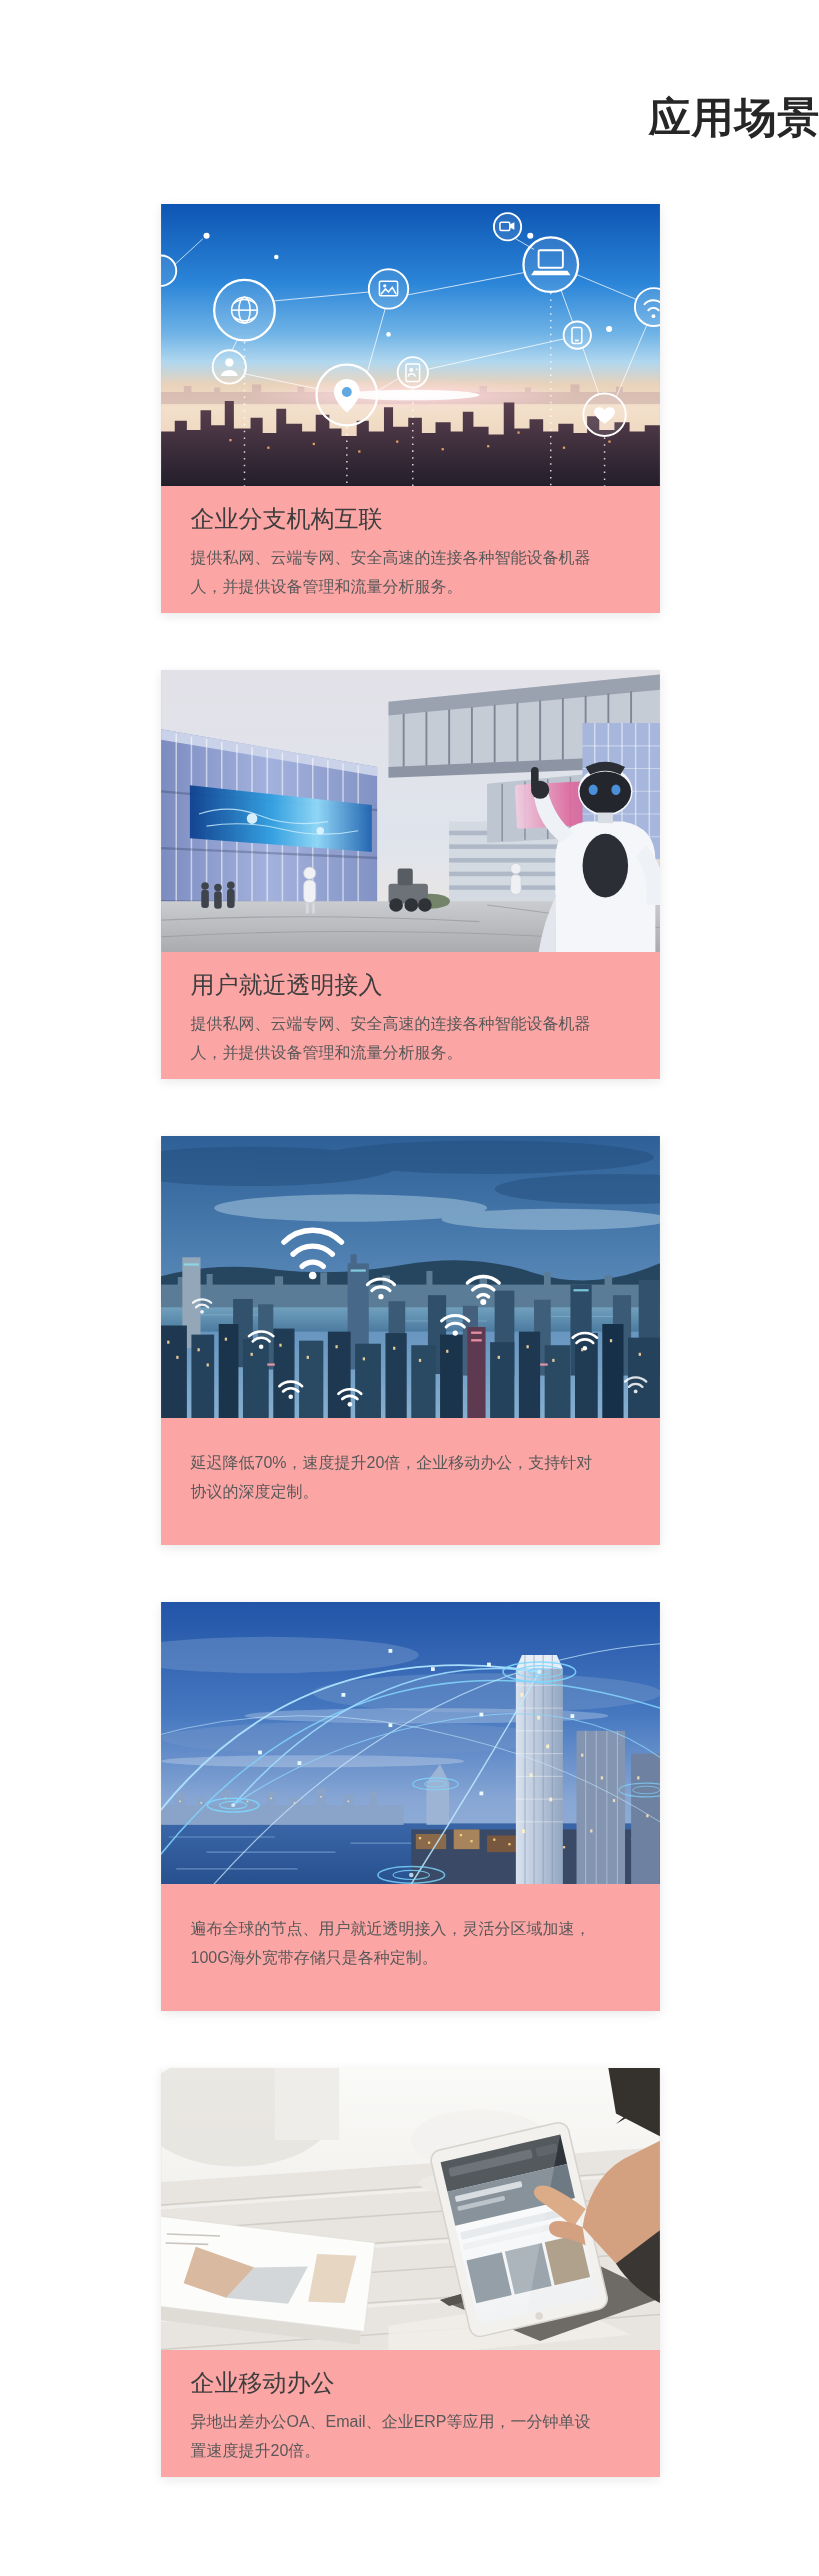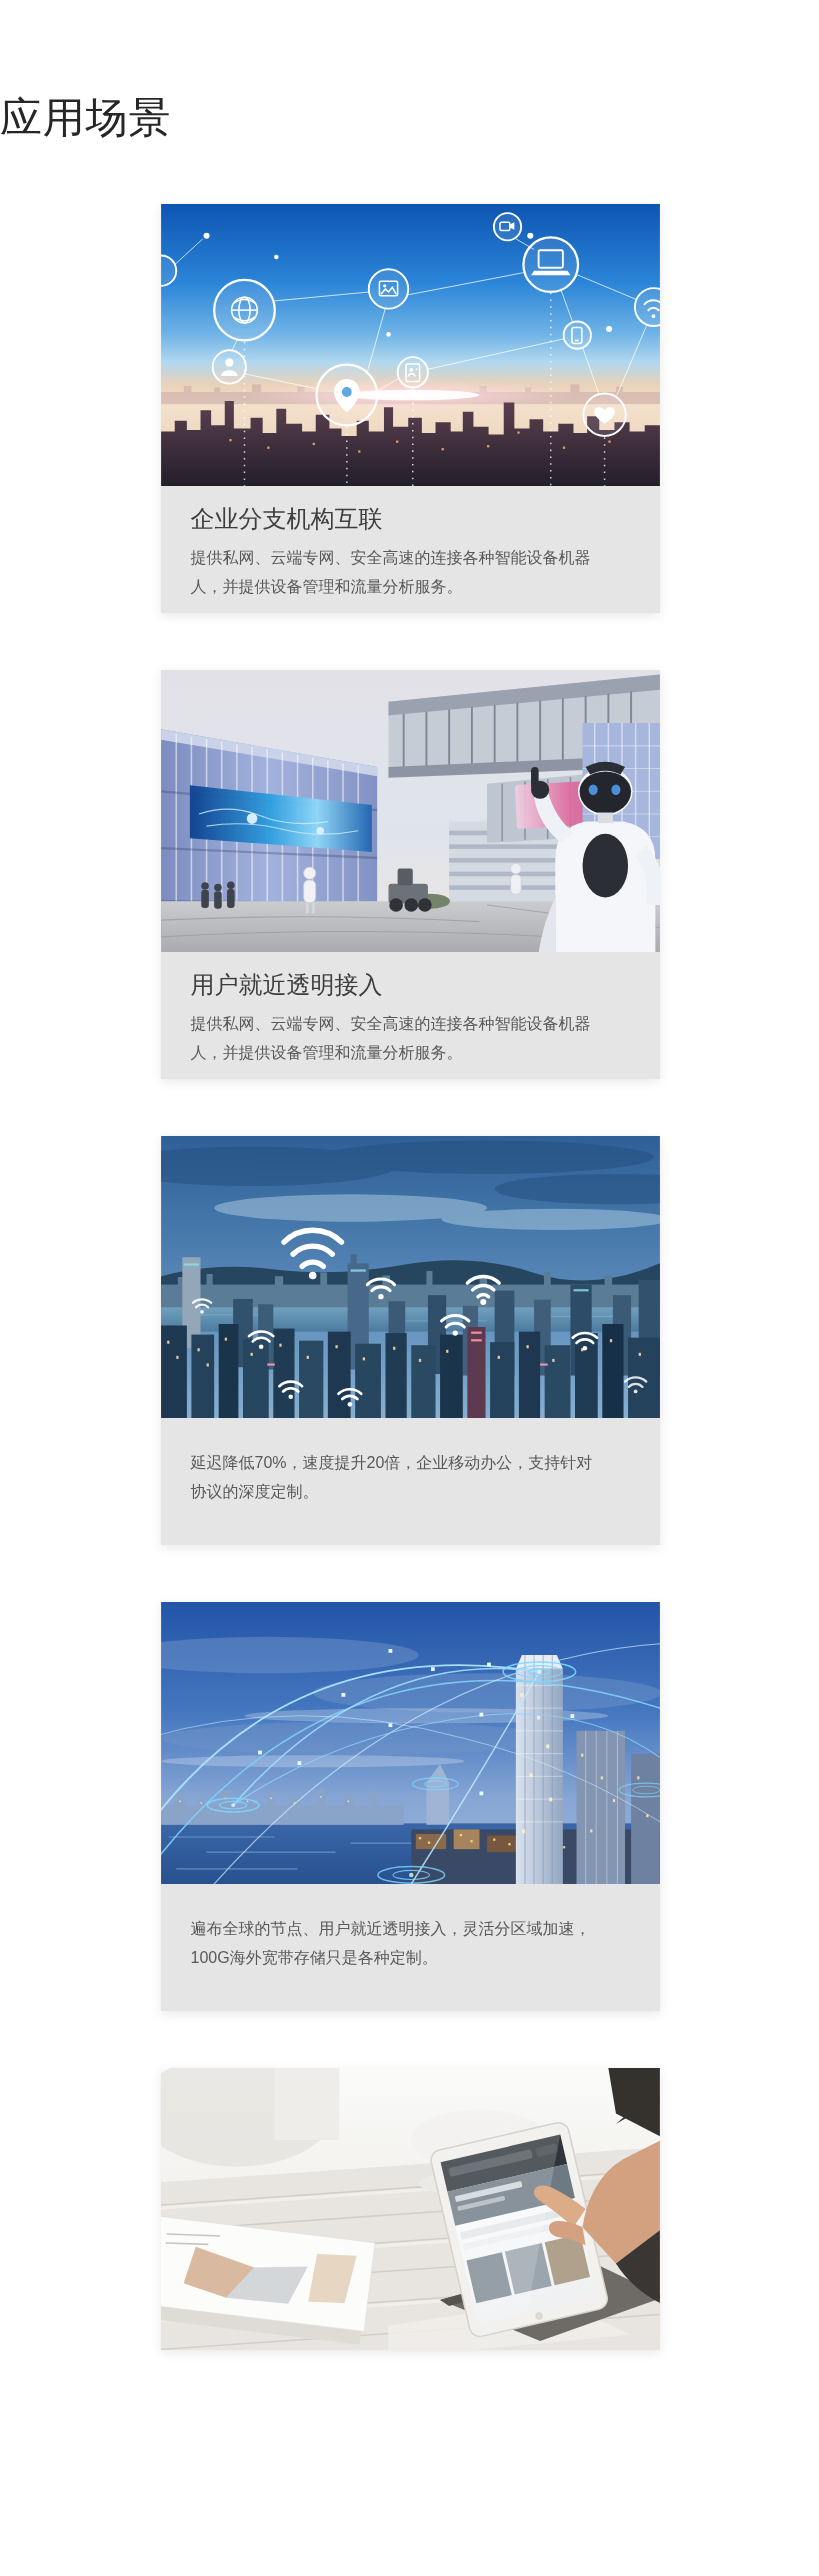--- a/index.html
+++ b/index.html
@@ -1,25 +1,25 @@
 <!DOCTYPE html>
 <html style="font-size:12px"><head>
 <meta charset="utf-8">
 <style>
   html,body { margin:0; padding:0; background:#ffffff; }
   body { font-family:"Liberation Sans","DejaVu Sans",sans-serif; }
   .page { width:820px; margin:0 auto; padding:93px 0 97px; background:#ffffff; }
   .page-title {
-    margin:0; text-align:left;
-    font-size:42px; line-height:49px; font-weight:400;
+    margin:0; text-align:right;
+    font-size:42px; line-height:49px; font-weight:700;
     color:#262626; letter-spacing:0.8px;
   }
   .card-list { margin-top:62px; display:flex; flex-direction:column; align-items:center; gap:57px; }
   .card {
-    width:499px; background:#e5e5e5;
+    width:499px; background:#fca5a5;
     box-shadow:0 3px 10.6px rgba(0,0,0,0.09), 0 0 0.8px rgba(0,0,0,0.06);
   }
   .card-image { width:499px; height:282px; overflow:hidden; }
   .card-image svg { display:block; width:499px; height:282px; }
   .card-body { box-sizing:border-box; height:127px; padding:19px 30px 0; }
   .card-title { margin:0; font-size:24px; line-height:27px; font-weight:400; color:#3d3d3d; }
   .card-desc { margin:10.6px 0 0; max-width:414px; font-size:16px; line-height:29px; color:#595959; }
 </style>
 </head>
 <body>
@@ -783,17 +783,21 @@
           <g>
             <path d="M658,96 L610,120 Q586,134 572,160 Q560,182 556,210 L600,258 Q640,230 658,214 Z" fill="#d3a180"></path>
             <path d="M560,186 Q540,170 516,158 Q502,152 494,158 Q488,166 498,174 Q522,190 544,210 Z" fill="#dcab88"></path>
             <path d="M556,210 Q536,200 520,202 Q510,204 512,214 Q514,222 528,224 Q544,226 560,234 Z" fill="#d3a180"></path>
             <path d="M658,40 L600,74 Q626,52 648,30 Z" fill="#2e2b28"></path>
             <polygon points="590,0 658,0 658,90 600,60" fill="#35312d"></polygon>
             <path d="M658,214 L600,258 Q620,290 658,310 Z" fill="#3a3633"></path>
           </g>
         </svg>
       </div>
+      <div class="card-body">
+        <h2 class="card-title">企业移动办公</h2>
+        <p class="card-desc">异地出差办公OA、Email、企业ERP等应用，一分钟单设置速度提升20倍。</p>
+      </div>
     </section>
 
   </main>
 </div>
 
 
 </body></html>

